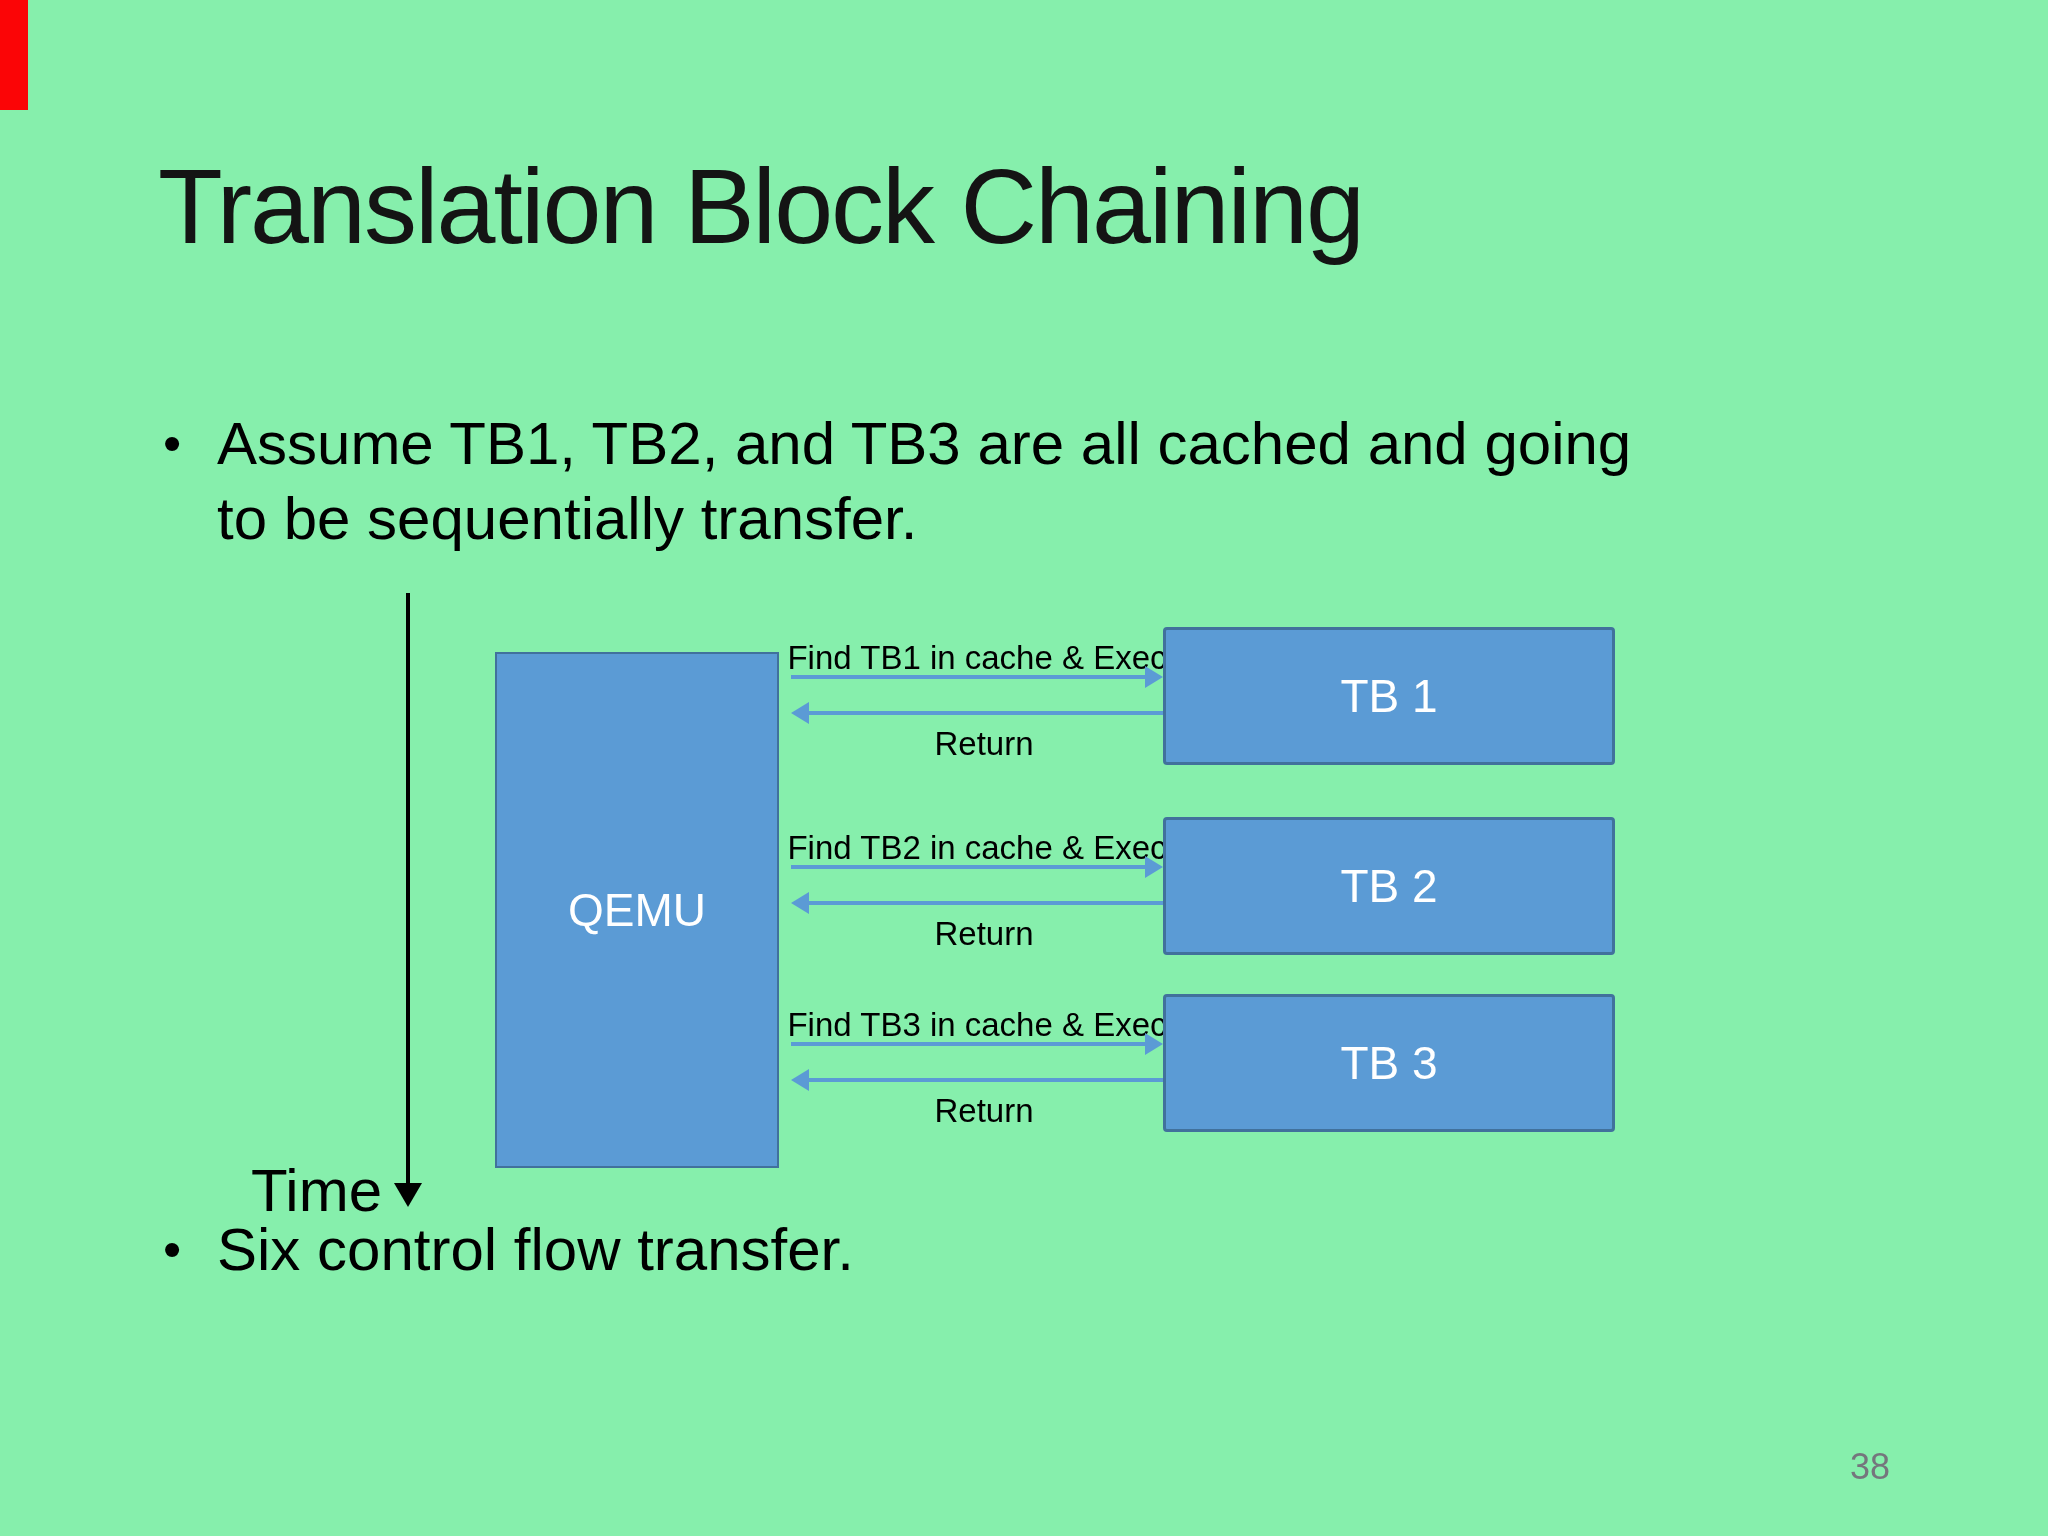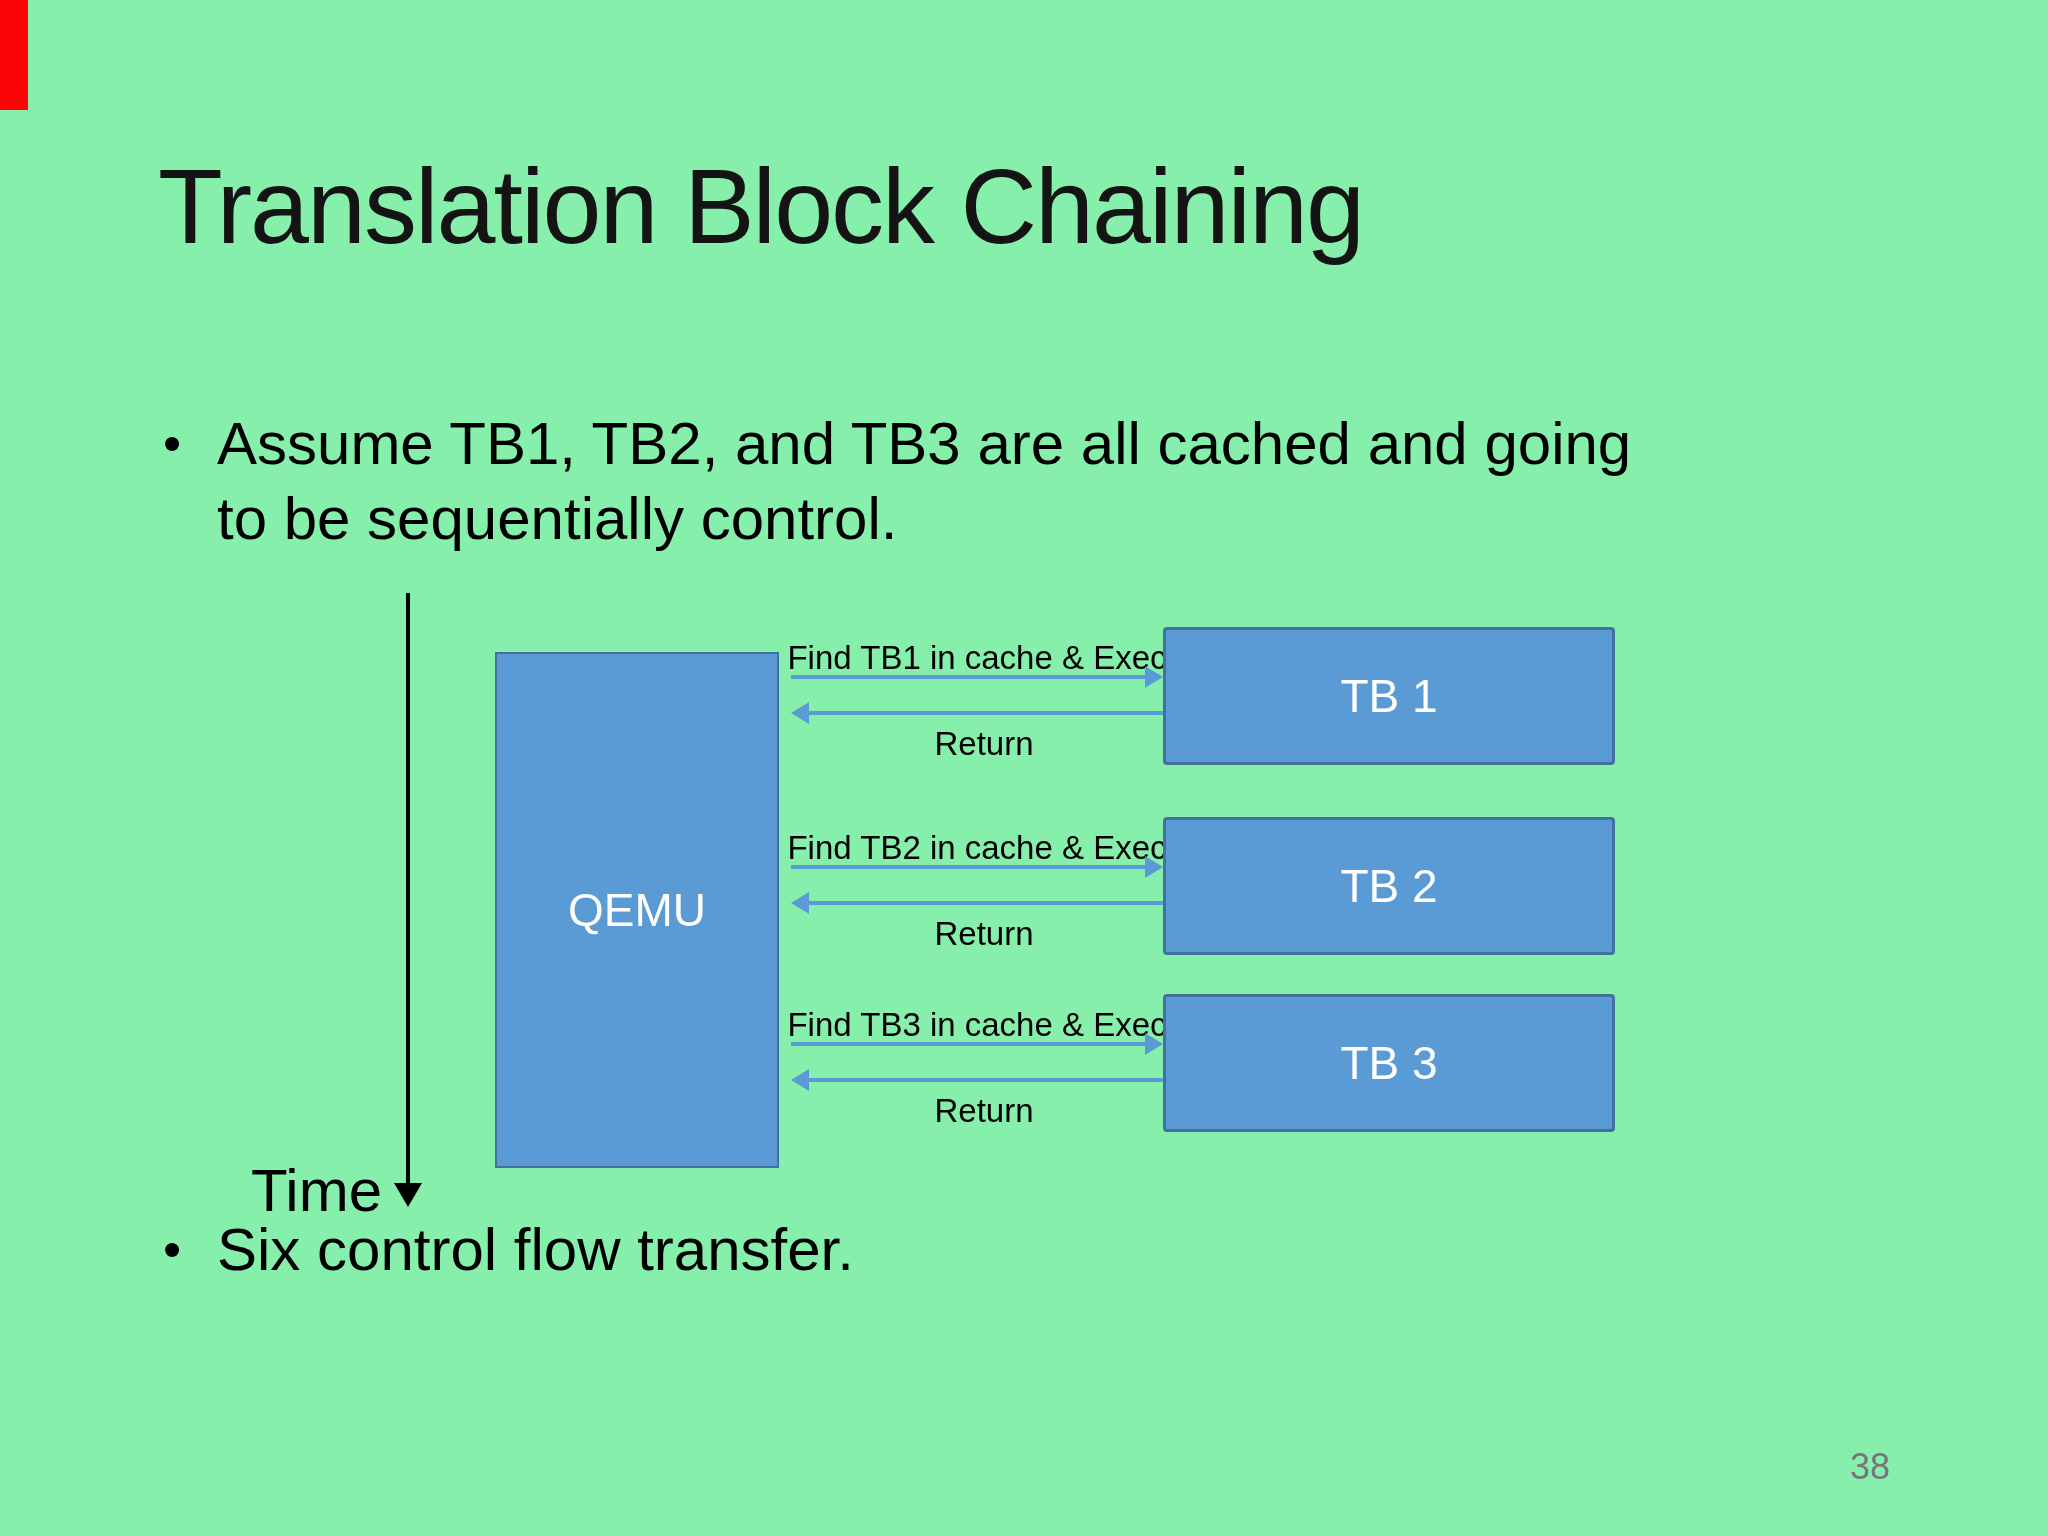--- a/index.html
+++ b/index.html
@@ -135,21 +135,21 @@
 
 <div class="slide">
 
   <div class="abs red-bar"></div>
 
   <div class="abs title">Translation Block Chaining</div>
 
   <div class="abs bullet bullet-1">
     <span class="dot">•</span>
     <span><span>Assume TB1, TB2, and TB3 are all cached and going</span><br>
-    <span>to be sequentially control.</span></span>
+    <span>to be sequentially transfer.</span></span>
   </div>
 
   <div class="abs time-line"></div>
   <div class="abs time-head"></div>
   <div class="abs time-label">Time</div>
 
   <div class="abs qemu-box">
     <span>QEMU</span>
   </div>
 

